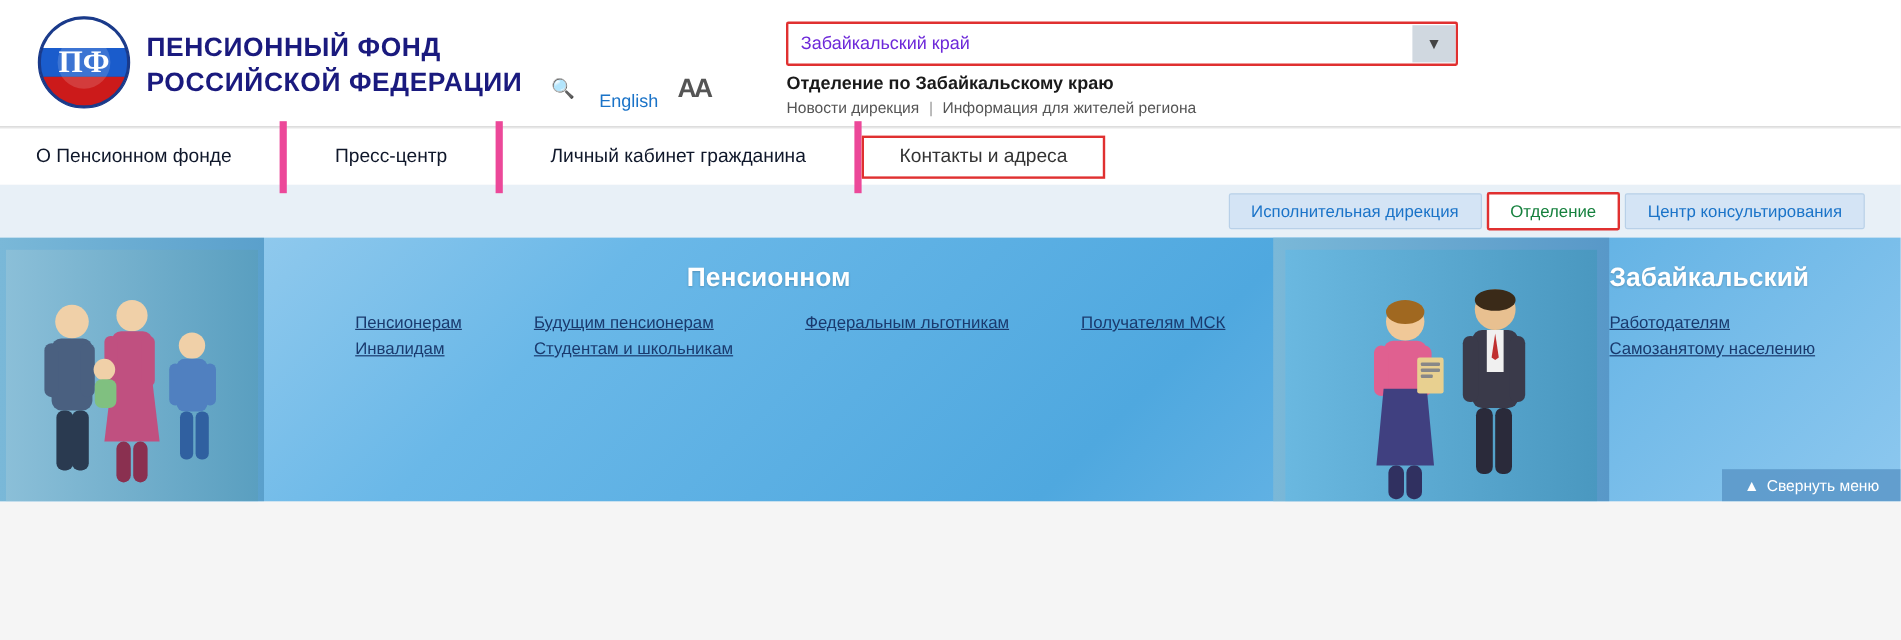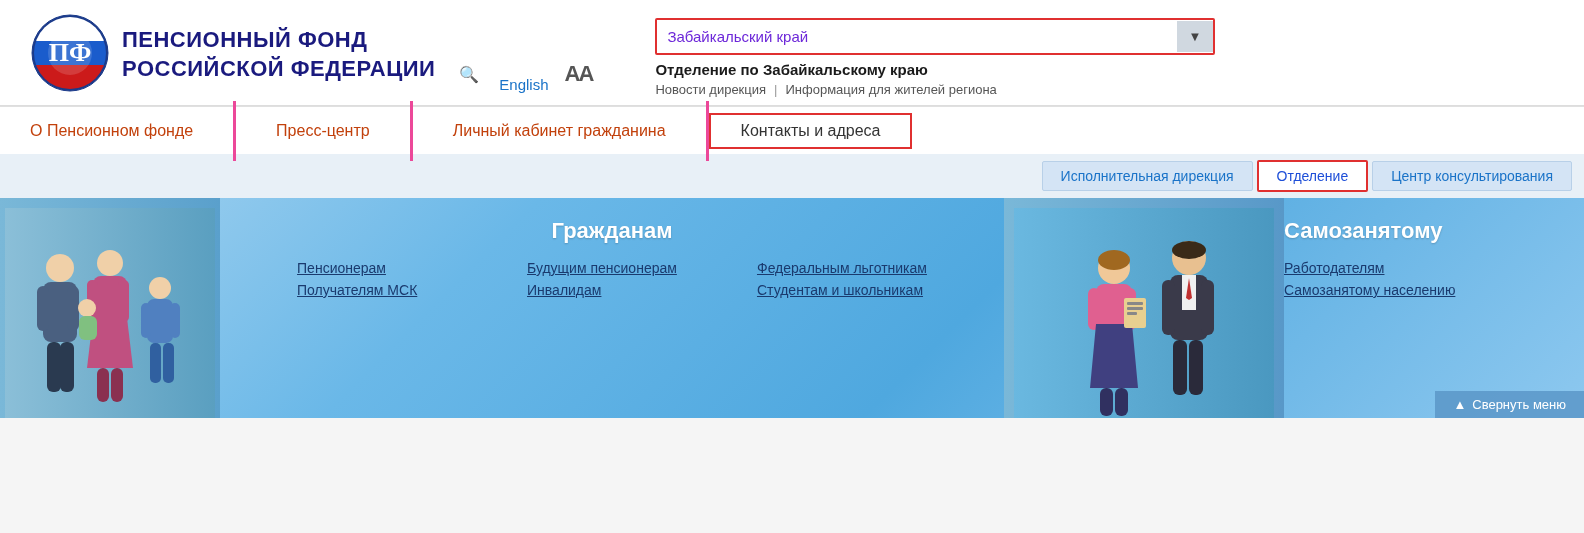--- a/index.html
+++ b/index.html
@@ -136,65 +136,65 @@
       background: #fff;
       border-top: 1px solid #e0e0e0;
       padding: 0 30px;
       display: flex;
       align-items: center;
       height: 48px;
       gap: 0;
     }
     .nav-item {
       font-size: 16px;
-      color: #c2410c;
+      color: #0f172a;
       text-decoration: none;
       cursor: pointer;
       padding: 0 40px;
       height: 60px;
       display: flex;
       align-items: center;
-      border-right: 3px solid #ec4899;
+      border-right: 6px solid #ec4899;
       white-space: nowrap;
     }
     .nav-item:first-child { padding-left: 0; }
     .nav-item-active {
       border: 2px solid #e03030;
       color: #333;
       font-weight: normal;
       background: #fff;
       padding: 0 30px;
       height: 36px;
       margin: 2px 0;
     }
 
     
     .sub-nav-bar {
       background: #e8f0f7;
-      padding: 6px 12px;
+      padding: 6px 30px;
       display: flex;
       align-items: center;
       gap: 4px;
       justify-content: flex-end;
     }
     .sub-nav-item {
       font-size: 14px;
       color: #1a73c8;
       text-decoration: none;
       cursor: pointer;
       padding: 6px 18px;
       border-radius: 2px;
       background: #d4e4f5;
       border: 1px solid #b8d0e8;
       white-space: nowrap;
     }
     .sub-nav-item-active {
       background: #fff;
       border: 2px solid #e03030;
-      color: #1d4ed8;
+      color: #15803d;
       font-weight: normal;
     }
 
     
     .banner {
       background: linear-gradient(135deg, #a8d4f0 0%, #6ab8e8 30%, #4fa8df 60%, #8dc8ef 100%);
       min-height: 220px;
       display: flex;
       align-items: stretch;
       position: relative;
@@ -219,22 +219,23 @@
     }
     .banner-section-title {
       font-size: 22px;
       font-weight: bold;
       color: #fff;
       margin-bottom: 16px;
       text-shadow: 0 1px 2px rgba(0,0,0,0.2);
     }
     .banner-links-grid {
       display: grid;
-      grid-template-columns: 1fr 1fr 1fr;
+      grid-template-columns: 1fr 1fr 1fr 1fr;
       gap: 6px 60px;
+      margin-left: 36px;
     }
     .banner-link {
       color: #1a3a6e;
       font-size: 14px;
       text-decoration: underline;
       cursor: pointer;
       white-space: nowrap;
     }
 
     .banner-right-photo {
@@ -386,21 +387,21 @@
       <rect x="165" y="95" width="10" height="35" rx="5" fill="#5080c0"></rect>
       <rect x="145" y="135" width="11" height="40" rx="5" fill="#3060a0"></rect>
       <rect x="158" y="135" width="11" height="40" rx="5" fill="#3060a0"></rect>
 
       <ellipse cx="82" cy="100" rx="9" ry="9" fill="#f0d0a8"></ellipse>
       <rect x="74" y="108" width="18" height="24" rx="6" fill="#80c080"></rect>
     </svg>
   </div>
 
   <div class="banner-center">
-    <div class="banner-section-title">Гражданам</div>
+    <div class="banner-section-title">Пенсионном</div>
     <div class="banner-links-grid">
       <a class="banner-link">Пенсионерам</a>
       <a class="banner-link">Будущим пенсионерам</a>
       <a class="banner-link">Федеральным льготникам</a>
       <a class="banner-link">Получателям МСК</a>
       <a class="banner-link">Инвалидам</a>
       <a class="banner-link">Студентам и школьникам</a>
     </div>
   </div>
 
@@ -441,21 +442,21 @@
 
       <rect x="168" y="67" width="14" height="35" fill="#f0f0f0"></rect>
       <polygon points="175,70 172,90 175,92 178,90" fill="#c03030"></polygon>
 
       <rect x="159" y="132" width="14" height="55" rx="6" fill="#2a2a3a"></rect>
       <rect x="175" y="132" width="14" height="55" rx="6" fill="#2a2a3a"></rect>
     </svg>
   </div>
 
   <div class="banner-right-content">
-    <div class="banner-right-title">Самозанятому</div>
+    <div class="banner-right-title">Забайкальский</div>
     <div class="banner-right-links">
       <a class="banner-link">Работодателям</a>
       <a class="banner-link">Самозанятому населению</a>
     </div>
   </div>
 
   <button class="collapse-btn">
     <span>▲</span>
     <span>Свернуть меню</span>
   </button>

